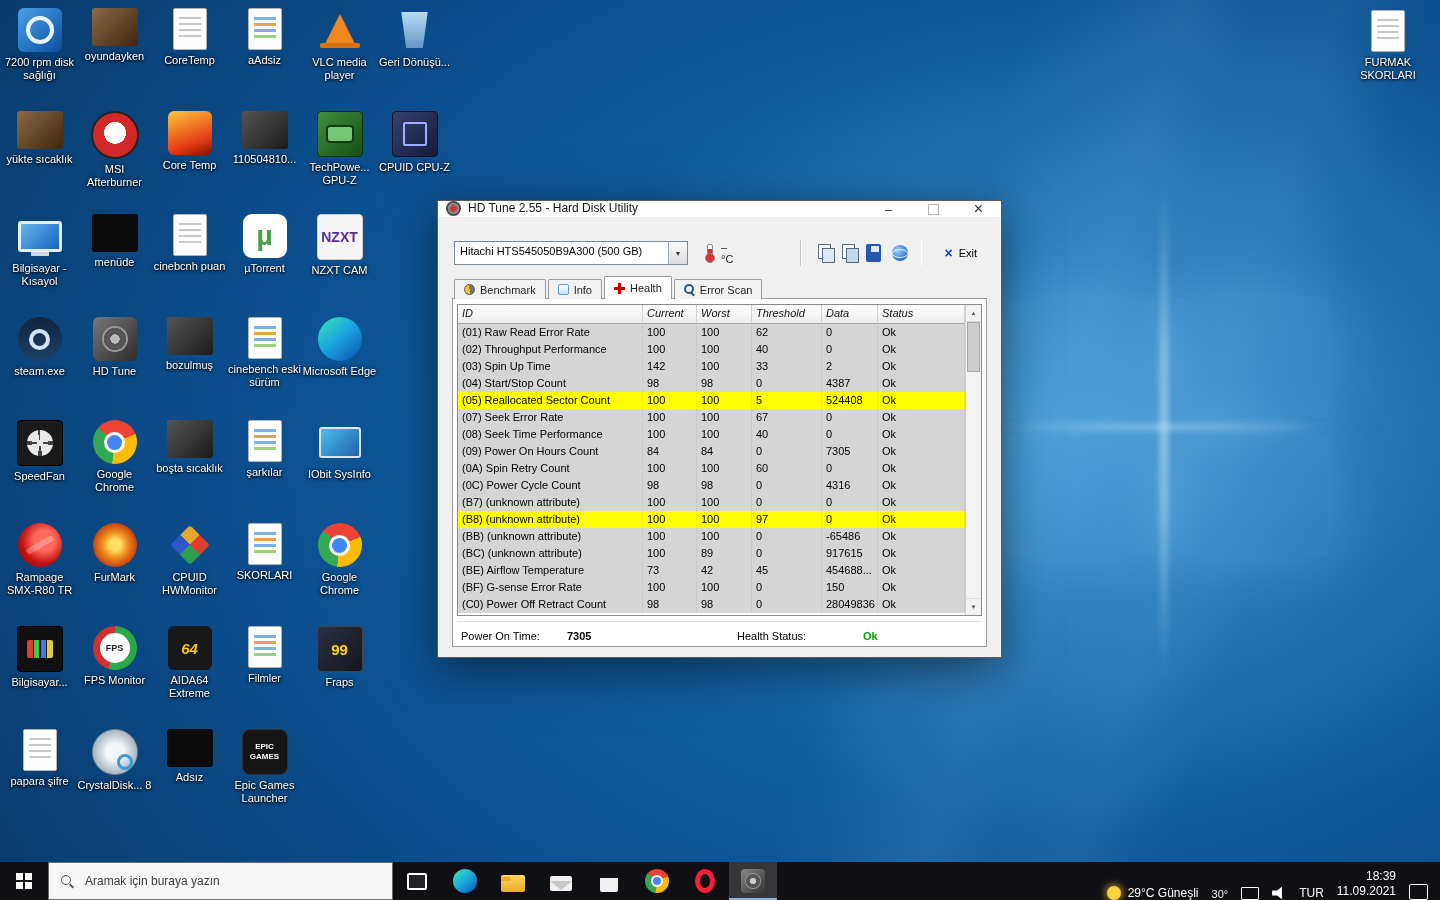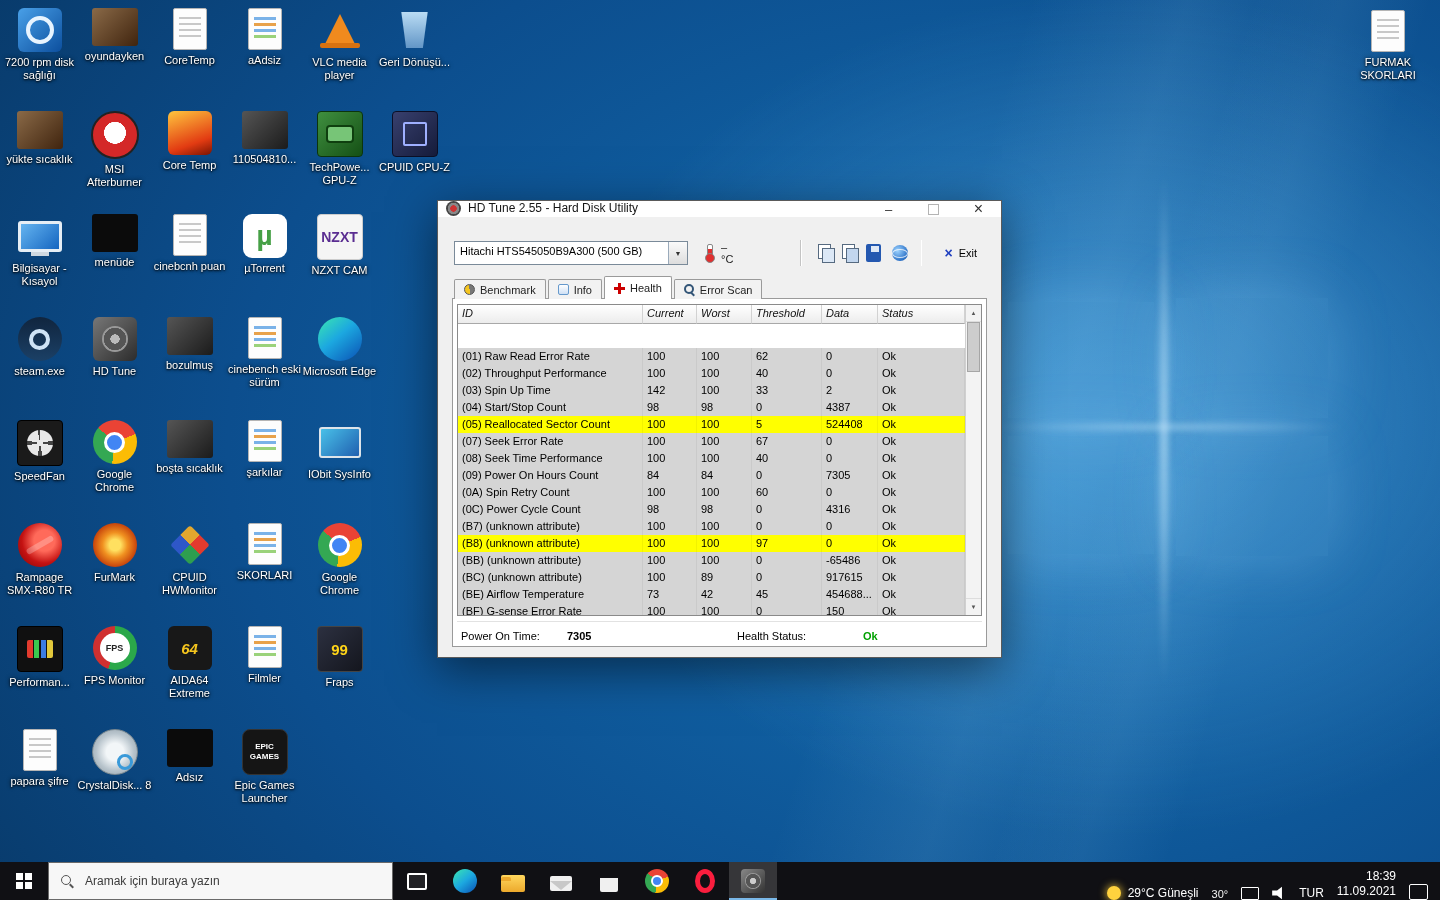--- a/index.html
+++ b/index.html
@@ -143,21 +143,21 @@
   .tic.benchmark{border-radius:50%;background:conic-gradient(from 180deg,#f5c51e 0 50%,#777 50%);border:1px solid #555;box-sizing:border-box;}
   .tic.info{border-radius:2px;background:linear-gradient(#fff,#cfe0f5);border:1px solid #6699cc;box-sizing:border-box;}
   .tic.health{background:linear-gradient(#c00,#c00) center/3px 11px no-repeat,linear-gradient(#c00,#c00) center/11px 3px no-repeat;}
   .tic.scan::before{content:"";position:absolute;left:0;top:0;width:6px;height:6px;border:2px solid #335577;border-radius:50%;}
   .tic.scan::after{content:"";position:absolute;right:0;bottom:0;width:5px;height:2px;background:#335577;transform:rotate(45deg);}
   .page{position:absolute;left:14px;right:14px;top:97px;bottom:10px;background:#fff;border:1px solid #9a9a9a;box-sizing:border-box;}
   .tablewrap{position:absolute;left:4px;right:4px;top:5px;height:310px;border:1px solid #8a8a8a;background:#fff;overflow:hidden;}
   .thead{display:flex;height:19px;margin-right:16px;}
   .th{box-sizing:border-box;background:linear-gradient(#fff,#ececec);border-right:1px solid #d2d2d2;border-bottom:1px solid #a8a8a8;
     padding:2px 4px;white-space:nowrap;overflow:hidden;color:#111;font-style:italic;}
-  .tbody{margin-right:16px;margin-top:24px;}
+  .tbody{margin-right:16px;}
   .trow{display:flex;height:17px;background:#d5d5d5;}
   .trow.hl{background:#ffff00;}
   .c{box-sizing:border-box;padding:1px 4px;line-height:15px;white-space:nowrap;overflow:hidden;border-right:1px solid rgba(0,0,0,.05);}
   .c-id{width:185px;flex:none;} .c-cur{width:54px;flex:none;} .c-worst{width:55px;flex:none;}
   .c-thr{width:70px;flex:none;} .c-data{width:56px;flex:none;} .c-status{flex:1;}
   .sb{position:absolute;top:0;right:0;bottom:0;width:16px;background:#f3f3f3;border-left:1px solid #d0d0d0;box-sizing:border-box;}
   .sb-btn{position:absolute;left:0;right:0;top:0;height:16px;display:flex;align-items:center;justify-content:center;
     font-size:6px;color:#555;background:#f3f3f3;border-bottom:1px solid #ddd;}
   .sb-btn.down{top:auto;bottom:0;border-bottom:none;border-top:1px solid #ddd;}
   .sb-thumb{position:absolute;top:17px;left:1px;right:1px;height:48px;background:#cdcdcd;border:1px solid #a6a6a6;}
@@ -412,21 +412,21 @@
       <div class="dicon" style="grid-area: 6 / 5;">
       <div class="dk chrome">
           <span class="glyph"></span>
         </div>
       <div class="dlabel">Google Chrome</div>
     </div>
       <div class="dicon" style="grid-area: 7 / 1;">
       <div class="dk perf">
           <span class="glyph"></span>
         </div>
-      <div class="dlabel">Performan...</div>
+      <div class="dlabel">Bilgisayar...</div>
     </div>
       <div class="dicon" style="grid-area: 7 / 2;">
       <div class="dk fps">
           <span class="glyph">FPS</span>
         </div>
       <div class="dlabel">FPS Monitor</div>
     </div>
       <div class="dicon" style="grid-area: 7 / 3;">
       <div class="dk aida">
           <span class="glyph">64</span>

